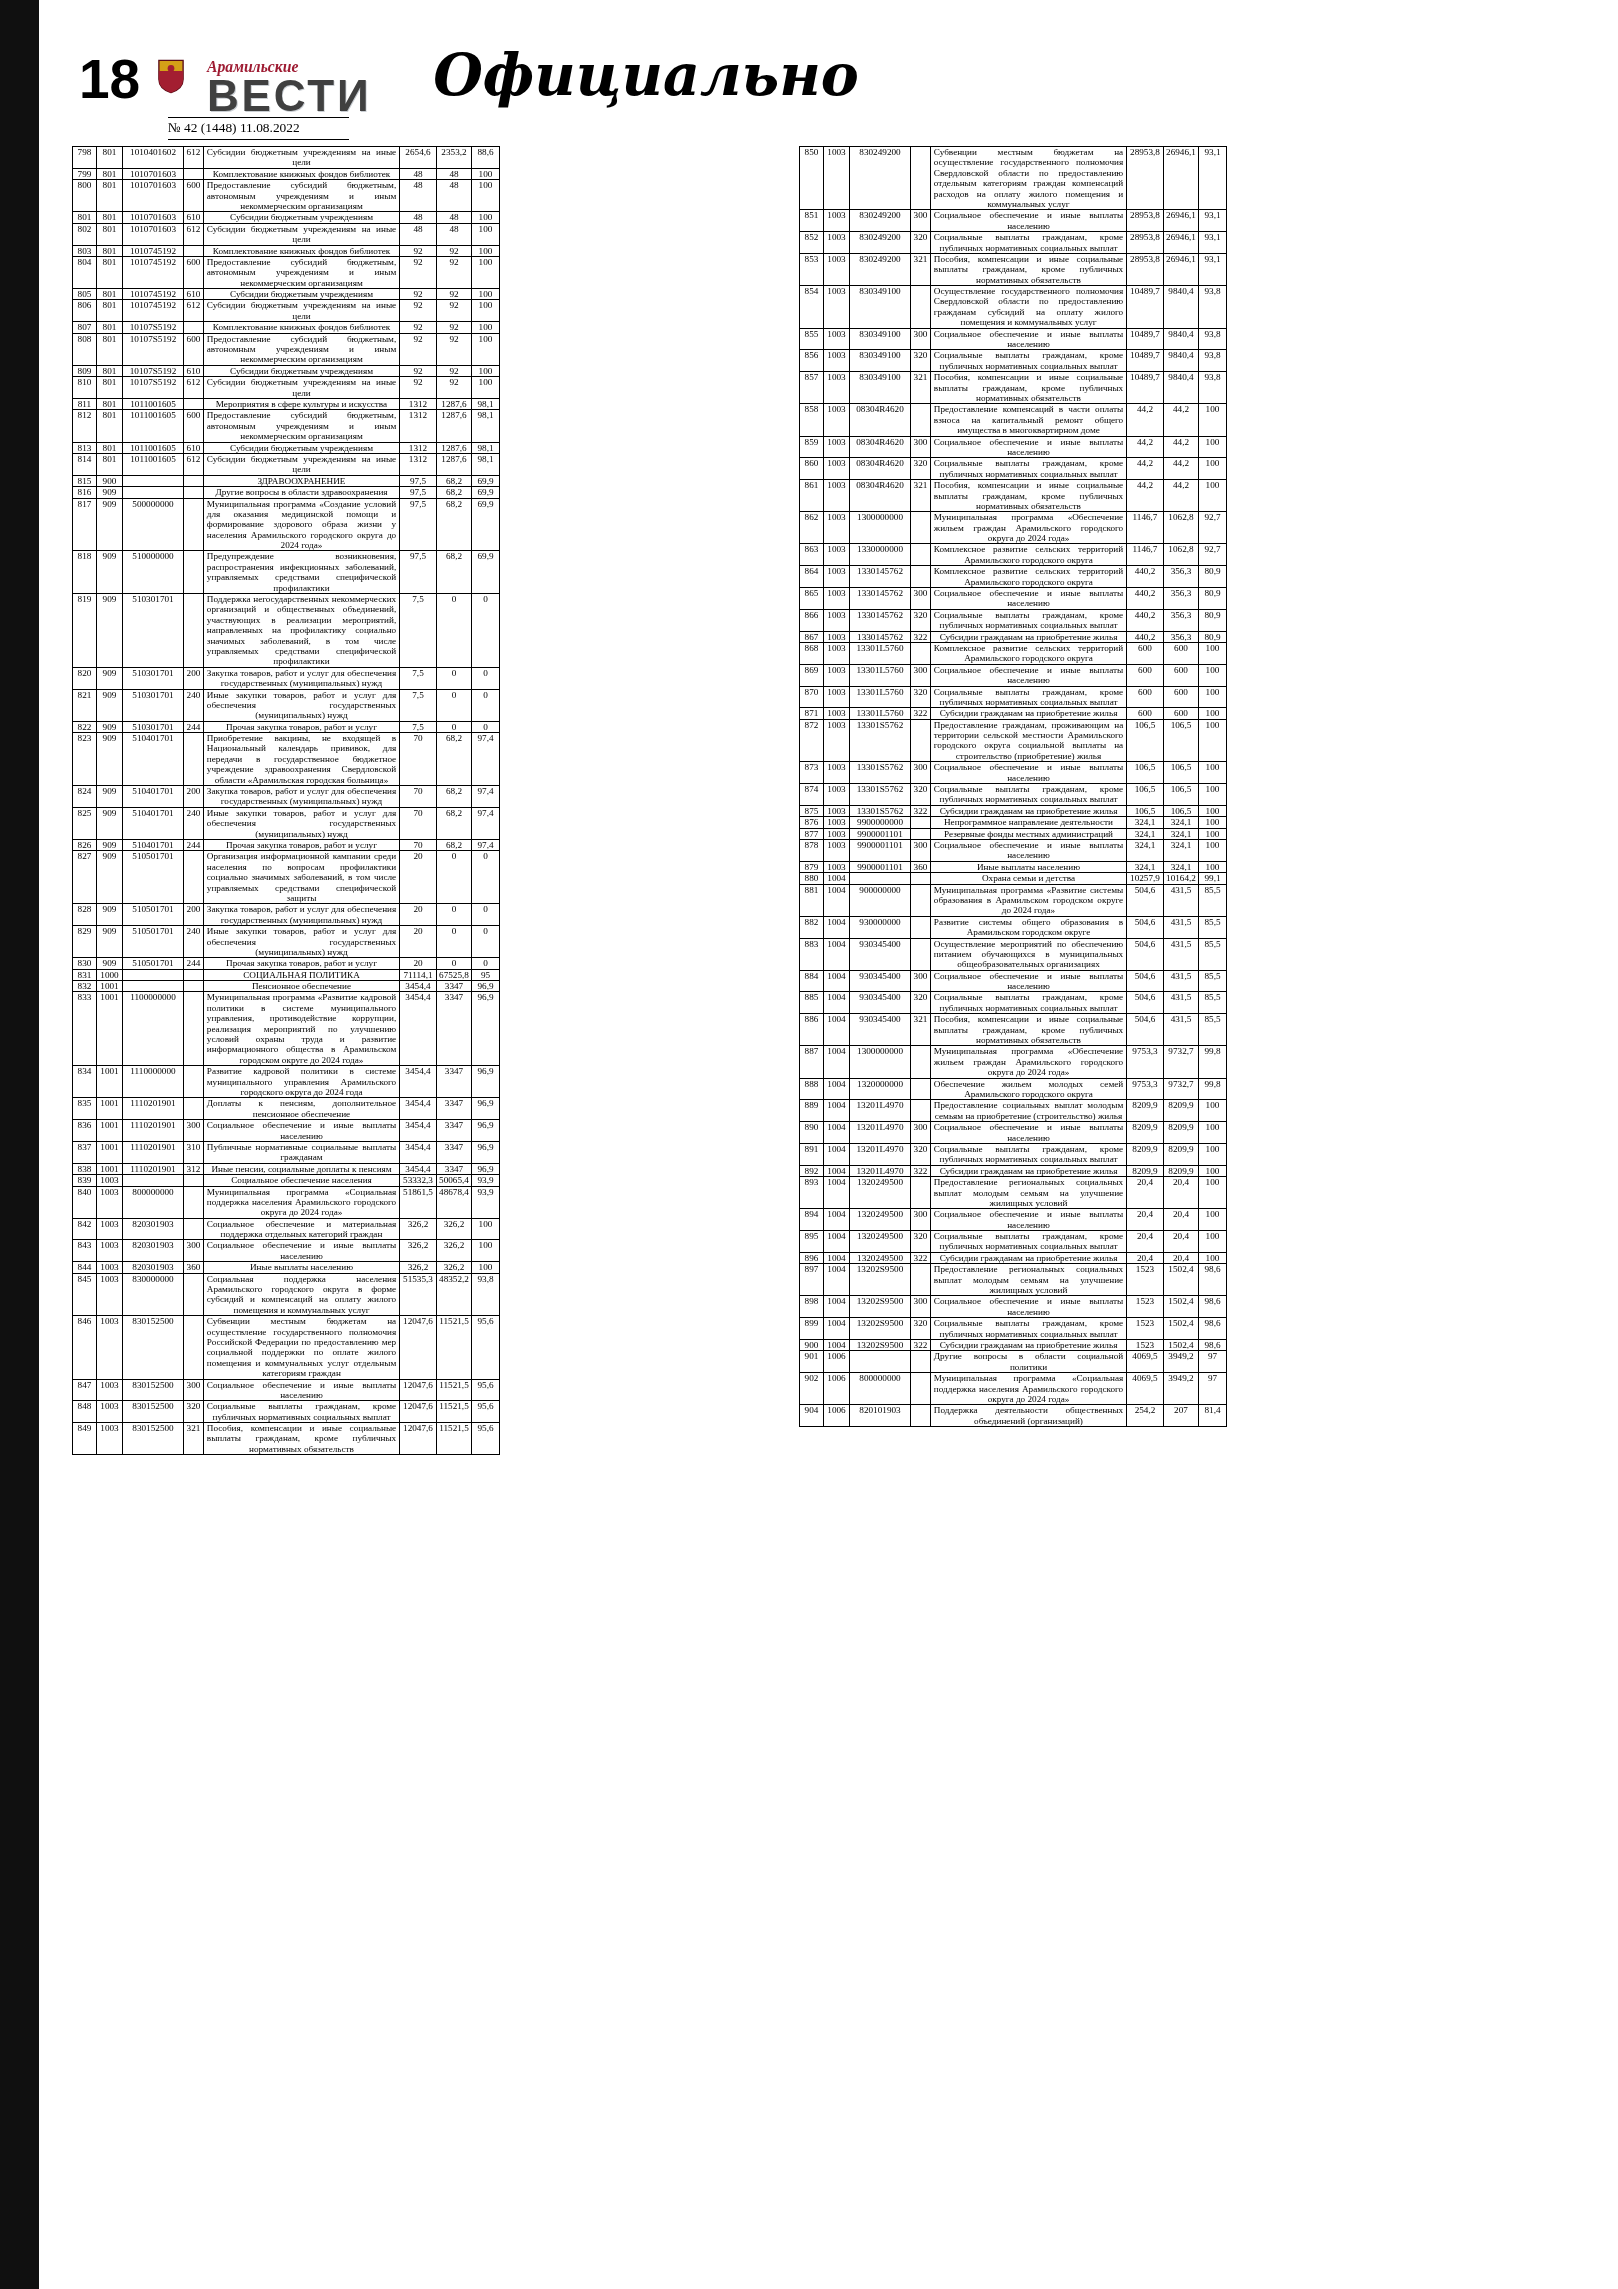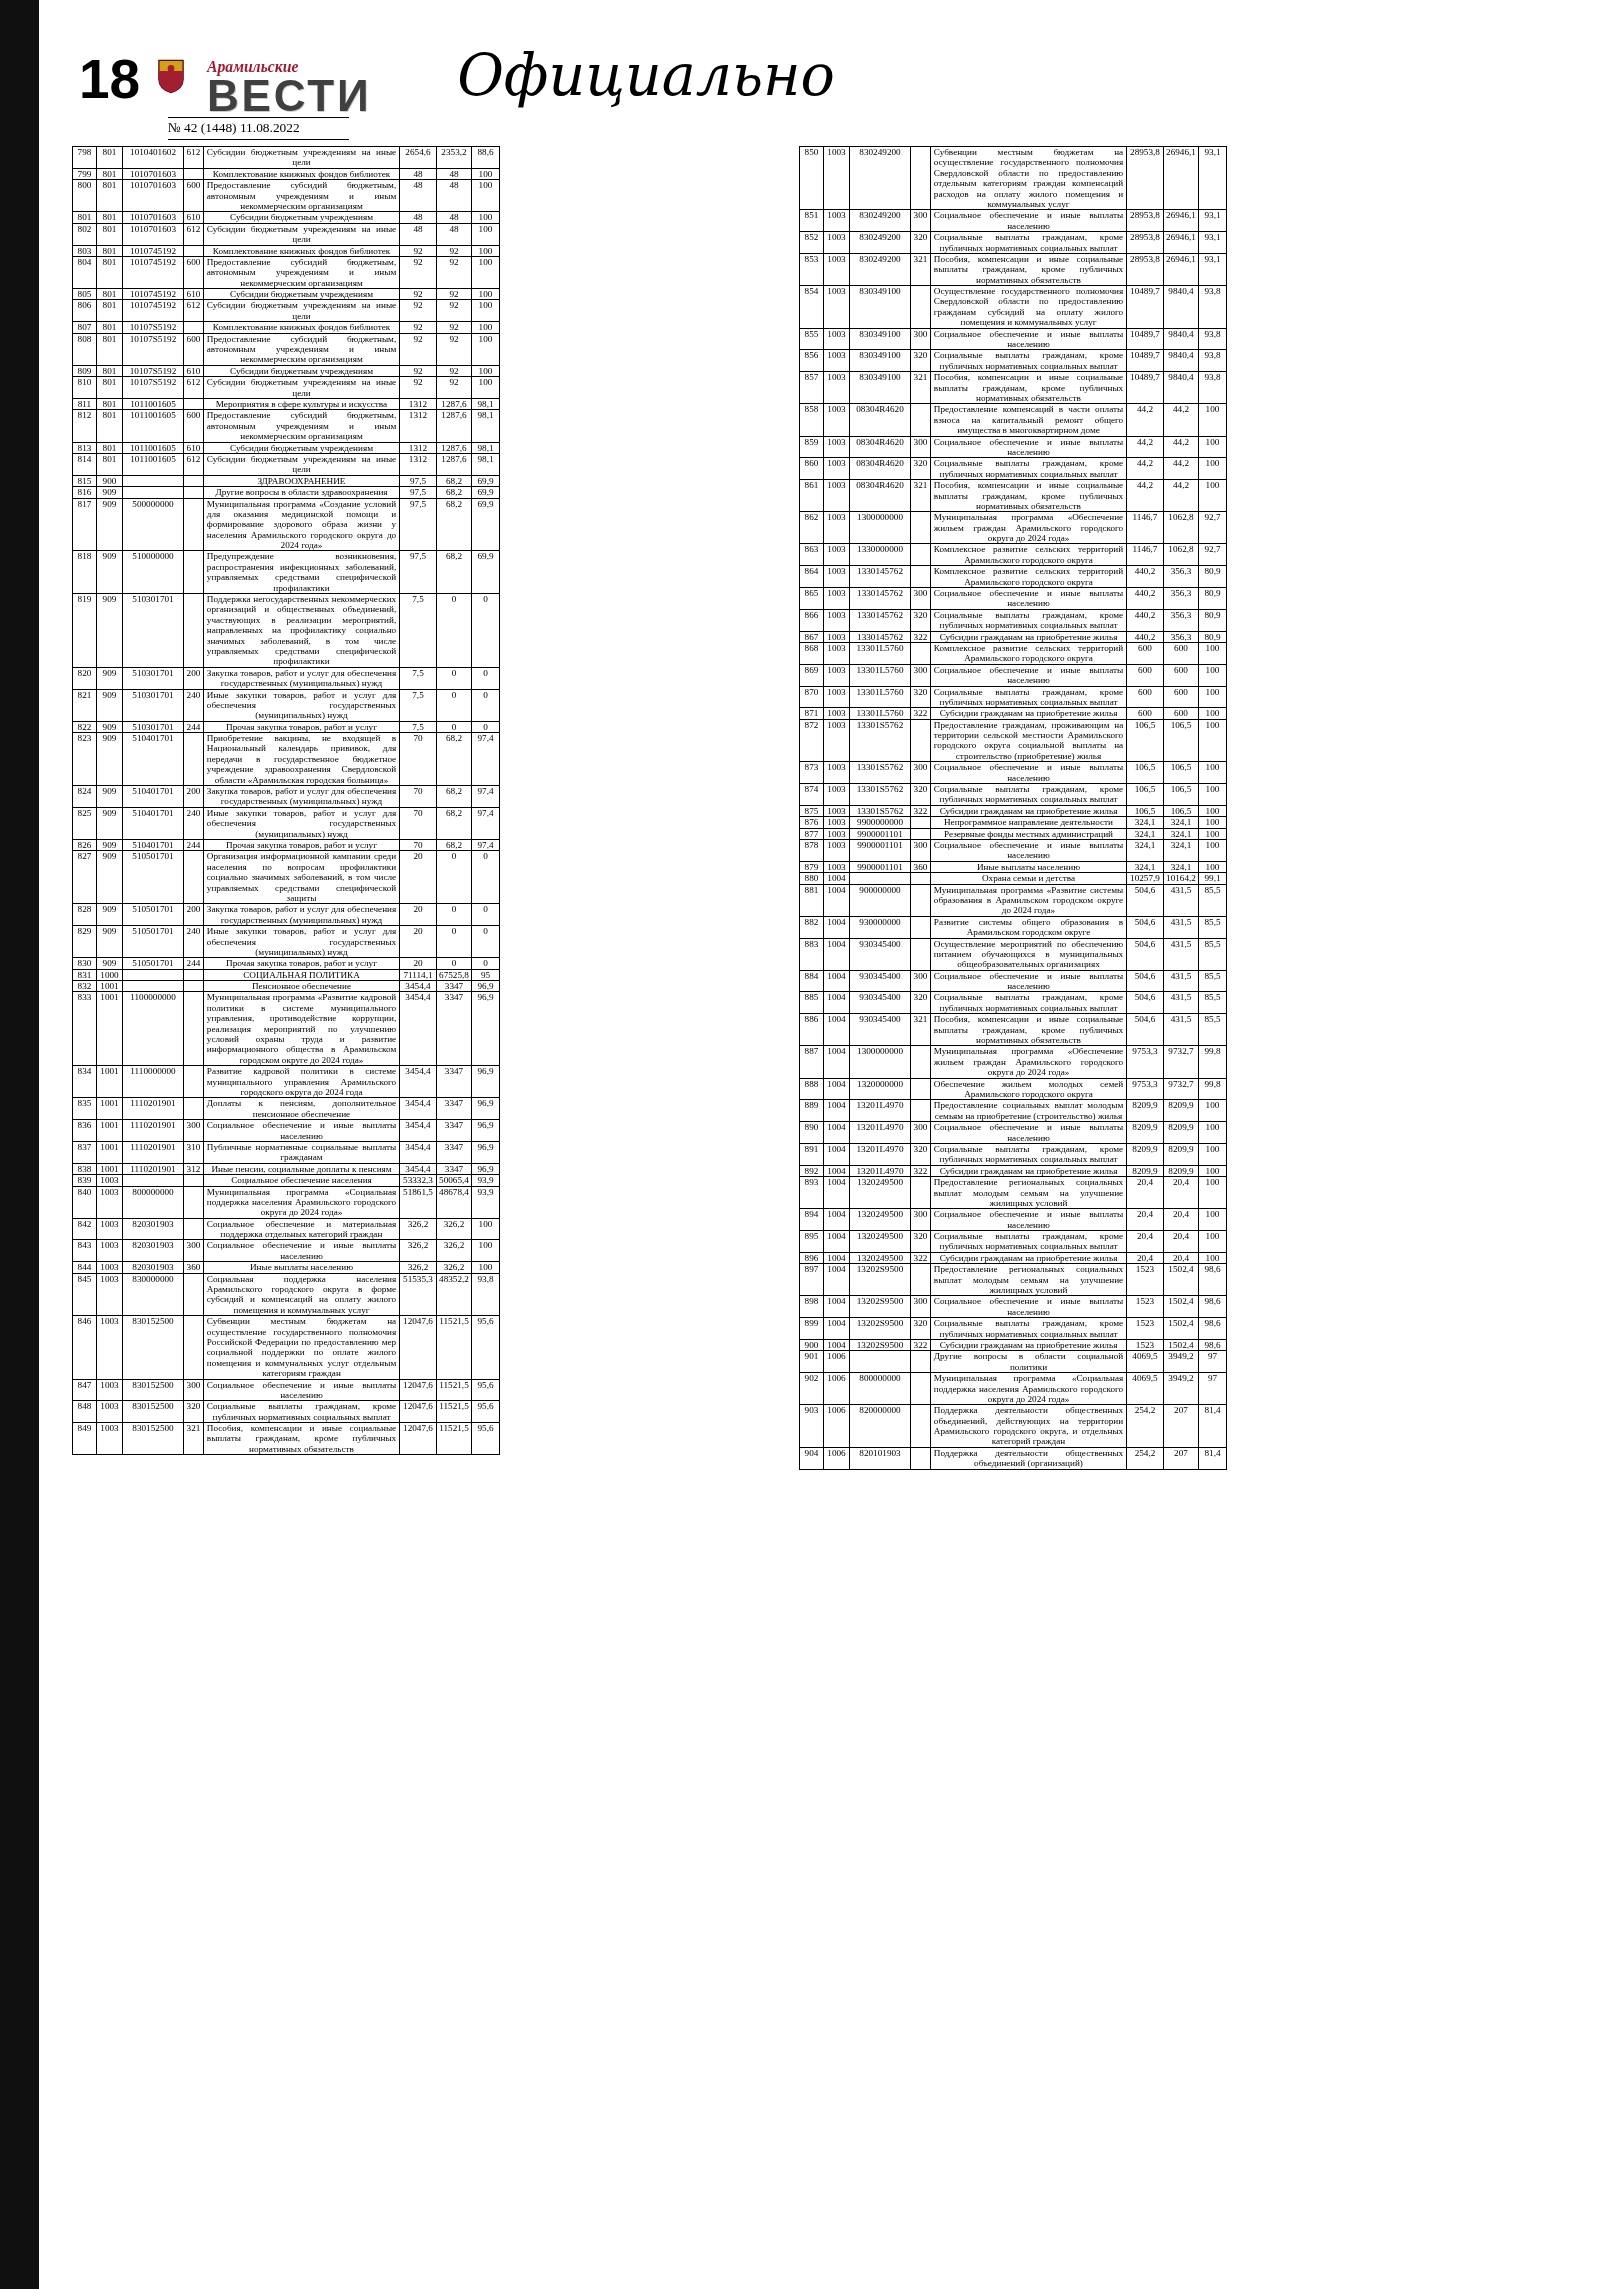--- a/index.html
+++ b/index.html
@@ -29,21 +29,21 @@
   }
   .issue {
     position:absolute; left:168px; top:117px; width:181px;
     font-size:13.4px; padding:1.8px 0 2.8px; text-align:left;
     border-top:1.8px solid #000; border-bottom:1.8px solid #000;
     font-family:"Liberation Serif",serif;
   }
   .section-title {
     position:absolute; left:406px; top:41px; width:480px; text-align:center;
     font-family:"DejaVu Serif","Liberation Serif",serif;
-    font-style:italic; font-weight:normal; font-size:57px; line-height:1.2;
+    font-style:italic; font-weight:bold; font-size:57px; line-height:1.2;
   }
 
   table.btable {
     position:absolute; top:146px; width:426px;
     border-collapse:collapse; table-layout:fixed;
     font-size:9.2px; line-height:1.13;
     font-family:"Liberation Serif","DejaVu Serif",serif;
   }
   table.btable.left  { left:72px; }
   table.btable.right { left:799px; }
@@ -1140,30 +1140,20 @@
           <td>902</td>
           <td>1006</td>
           <td>800000000</td>
           <td></td>
           <td class="name">Муниципальная программа «Социальная поддержка населения Арамильского городского округа до 2024 года»</td>
           <td>4069,5</td>
           <td>3949,2</td>
           <td>97</td>
         </tr>
         <tr>
-          <td>903</td>
-          <td>1006</td>
-          <td>820000000</td>
-          <td></td>
-          <td class="name">Поддержка деятельности общественных объединений, действующих на территории Арамильского городского округа, и отдельных категорий граждан</td>
-          <td>254,2</td>
-          <td>207</td>
-          <td>81,4</td>
-        </tr>
-        <tr>
           <td>904</td>
           <td>1006</td>
           <td>820101903</td>
           <td></td>
           <td class="name">Поддержка деятельности общественных объединений (организаций)</td>
           <td>254,2</td>
           <td>207</td>
           <td>81,4</td>
         </tr>
       </tbody>

